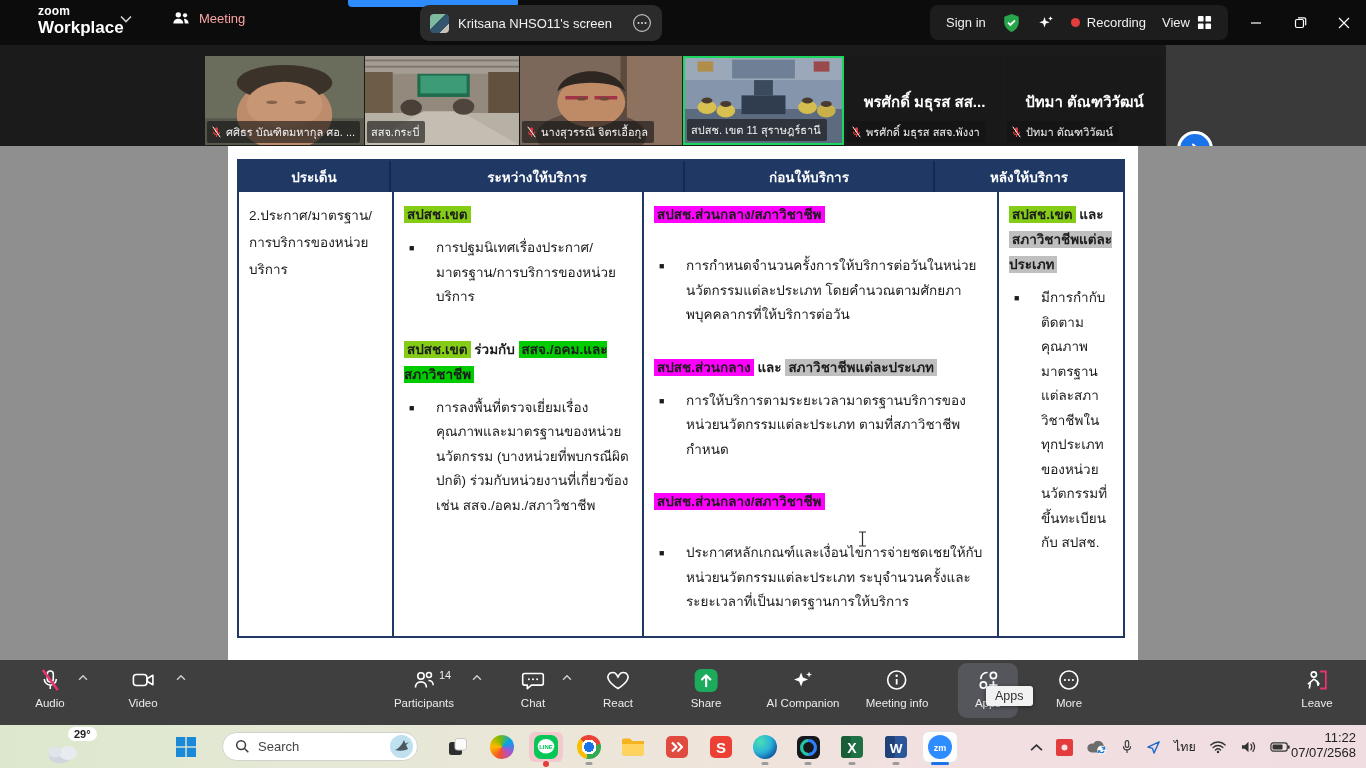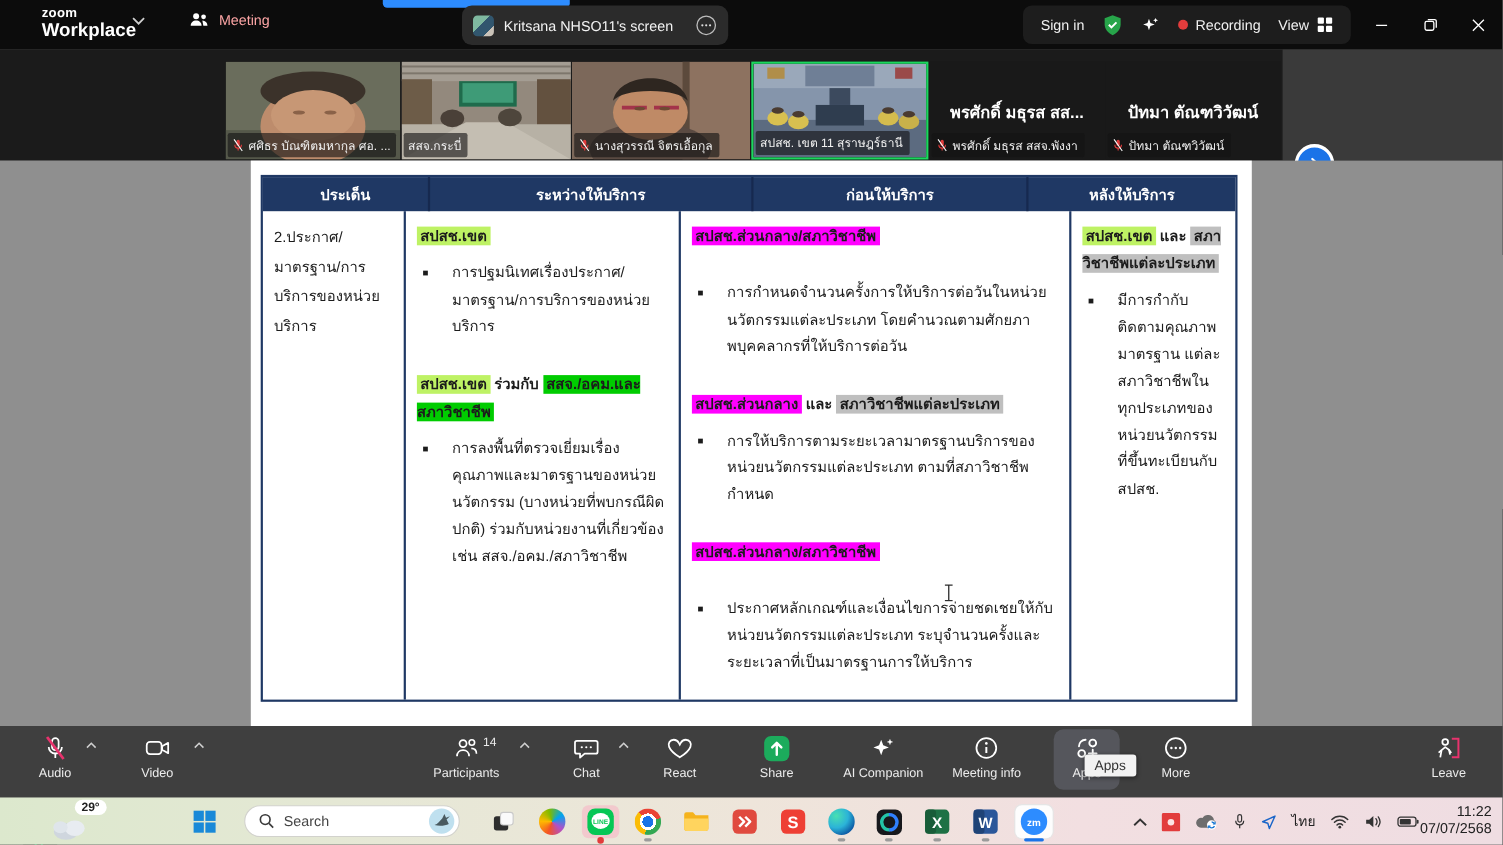--- a/index.html
+++ b/index.html
@@ -33,26 +33,26 @@
   .nextbtn{position:absolute;left:1177px;top:86px;width:30px;height:30px;border-radius:50%;background:#1a73e8;border:3px solid #fff;display:flex;align-items:center;justify-content:center;cursor:pointer;}
   
   .stage{position:absolute;left:0;top:146px;width:1366px;height:514px;background:#8f8f8f;}
   .page{position:absolute;left:228px;top:0;width:910px;height:514px;background:#fff;}
   .tbl{position:absolute;left:9px;top:13px;width:888px;height:479px;border:2px solid #1f3864;box-sizing:border-box;display:flex;flex-direction:column;}
   .thead{display:flex;height:31px;background:#1f3864;color:#fff;font-weight:700;font-size:13.5px;flex:none;}
   .thead .hc{display:flex;align-items:center;justify-content:center;box-sizing:border-box;}
   .tbody{display:flex;flex:1;min-height:0;}
   .tc{box-sizing:border-box;border-left:2px solid #1f3864;padding:10px 10px 0 10px;overflow:hidden;font-size:13.5px;color:#1c1c1c;}
   .tc:first-child{border-left:none;}
-  .c1{width:128px;flex:none;line-height:27px;border-radius:20px;}
+  .c1{width:153px;flex:none;line-height:27px;border-radius:20px;}
   .c2{width:250px;flex:none;}
   .c3{width:355px;flex:none;}
   .c4{flex:1;}
   .hl{padding:1px 3px;font-weight:700;}
-  .hl-y{background:#bef264;} .hl-g{background:#00cc00;} .hl-m{background:#ff00ff;} .hl-gr{background:#bfbfbf;}
+  .hl-y{background:#84cc16;} .hl-g{background:#00cc00;} .hl-m{background:#ff00ff;} .hl-gr{background:#bfbfbf;}
   .blk-h{font-weight:700;line-height:25px;margin-top:8px;}
   .blk-h.first{margin-top:0;}
   .blk-b{display:flex;margin-top:9px;line-height:24.5px;}
   .blk-b .bm{width:27px;flex:none;padding-left:5px;font-size:9px;line-height:24.5px;}
   .blk-b .bt{flex:1;}
   .gapb{margin-top:27px !important;}
   .ibeam{position:absolute;left:630px;top:385px;color:#2e2e2e;}
   .annot{position:absolute;left:21px;top:605px;width:31px;height:31px;border-radius:50%;background:#2d2d2d;display:flex;align-items:center;justify-content:center;cursor:pointer;}
   
   .toolbar{position:absolute;left:0;top:660px;width:1366px;height:65px;background:#3f3f3f;}

